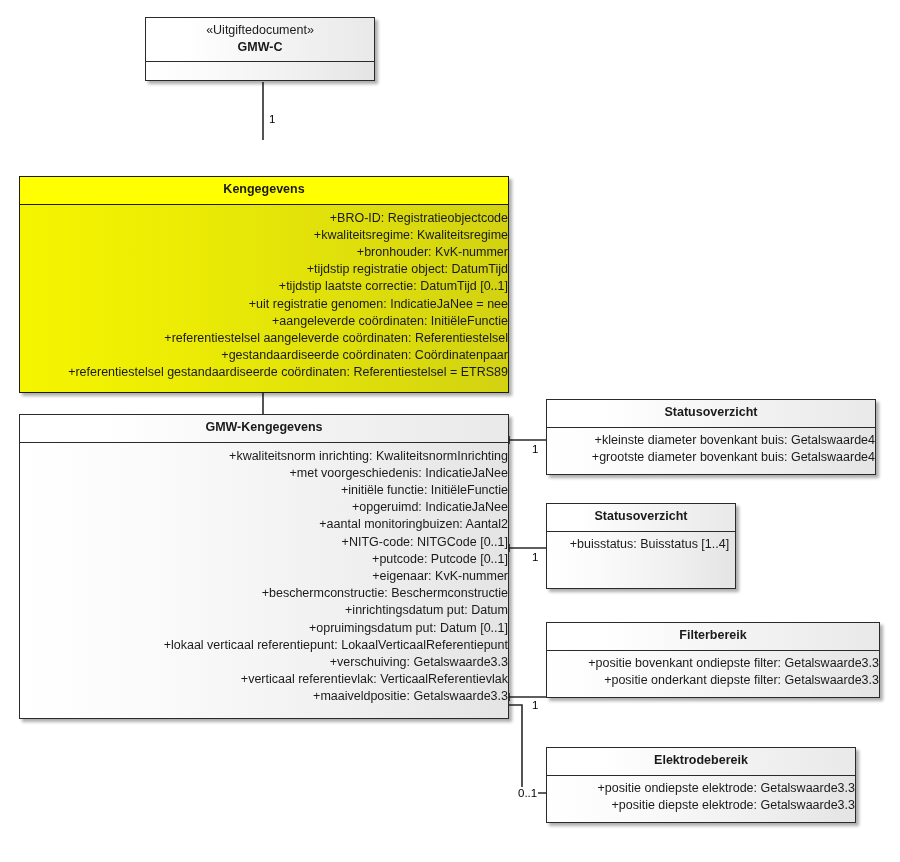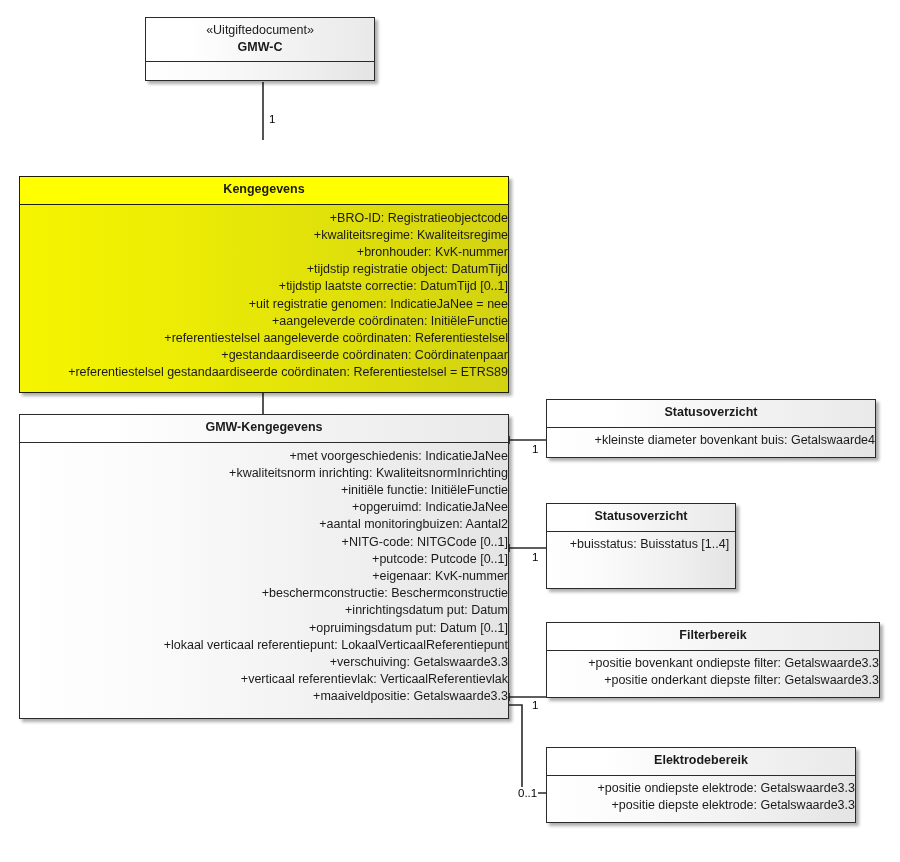--- a/index.html
+++ b/index.html
@@ -172,22 +172,22 @@
       <span class="attr"><span class="vis">+</span><span>gestandaardiseerde coördinaten: Coördinatenpaar</span></span>
       <span class="attr"><span class="vis">+</span><span>referentiestelsel gestandaardiseerde coördinaten: Referentiestelsel = ETRS89</span></span>
     </div>
   </div>
 
   <div class="uml-class" id="cls-gmwkengegevens">
     <div class="uml-header">
       <span>GMW-Kengegevens</span>
     </div>
     <div class="uml-body" style="padding:5px 0 12px 0;">
+      <span class="attr"><span class="vis">+</span><span>kwaliteitsnorm inrichting: KwaliteitsnormInrichting</span></span>
       <span class="attr"><span class="vis">+</span><span>met voorgeschiedenis: IndicatieJaNee</span></span>
-      <span class="attr"><span class="vis">+</span><span>kwaliteitsnorm inrichting: KwaliteitsnormInrichting</span></span>
       <span class="attr"><span class="vis">+</span><span>initiële functie: InitiëleFunctie</span></span>
       <span class="attr"><span class="vis">+</span><span>opgeruimd: IndicatieJaNee</span></span>
       <span class="attr"><span class="vis">+</span><span>aantal monitoringbuizen: Aantal2</span></span>
       <span class="attr"><span class="vis">+</span><span>NITG-code: NITGCode [0..1]</span></span>
       <span class="attr"><span class="vis">+</span><span>putcode: Putcode [0..1]</span></span>
       <span class="attr"><span class="vis">+</span><span>eigenaar: KvK-nummer</span></span>
       <span class="attr"><span class="vis">+</span><span>beschermconstructie: Beschermconstructie</span></span>
       <span class="attr"><span class="vis">+</span><span>inrichtingsdatum put: Datum</span></span>
       <span class="attr"><span class="vis">+</span><span>opruimingsdatum put: Datum [0..1]</span></span>
       <span class="attr"><span class="vis">+</span><span>lokaal verticaal referentiepunt: LokaalVerticaalReferentiepunt</span></span>
@@ -196,20 +196,21 @@
       <span class="attr"><span class="vis">+</span><span>maaiveldpositie: Getalswaarde3.3</span></span>
     </div>
   </div>
 
   <div class="uml-class" id="cls-diameterbereik">
     <div class="uml-header">
       <span>Statusoverzicht</span>
     </div>
     <div class="uml-body" style="padding:4px 0 8px 0;">
       <span class="attr"><span class="vis">+</span><span>kleinste diameter bovenkant buis: Getalswaarde4</span></span>
+      <span class="attr"><span class="vis">+</span><span>grootste diameter bovenkant buis: Getalswaarde4</span></span>
     </div>
   </div>
 
   <div class="uml-class" id="cls-statusoverzicht">
     <div class="uml-header">
       <span>Statusoverzicht</span>
     </div>
     <div class="uml-body" style="padding:4px 12px 8px 0;height:56px;">
       <span class="attr"><span class="vis">+</span><span>buisstatus: Buisstatus [1..4]</span></span>
     </div>

